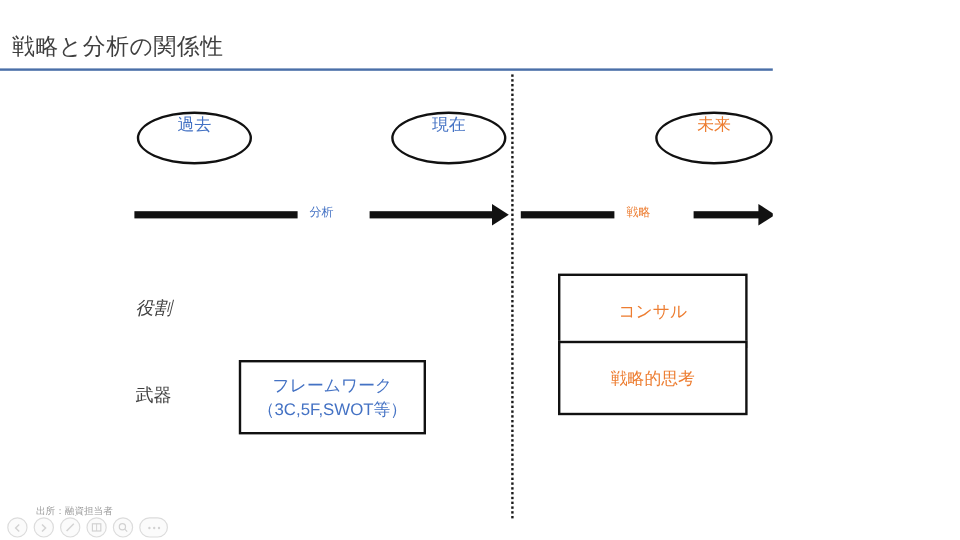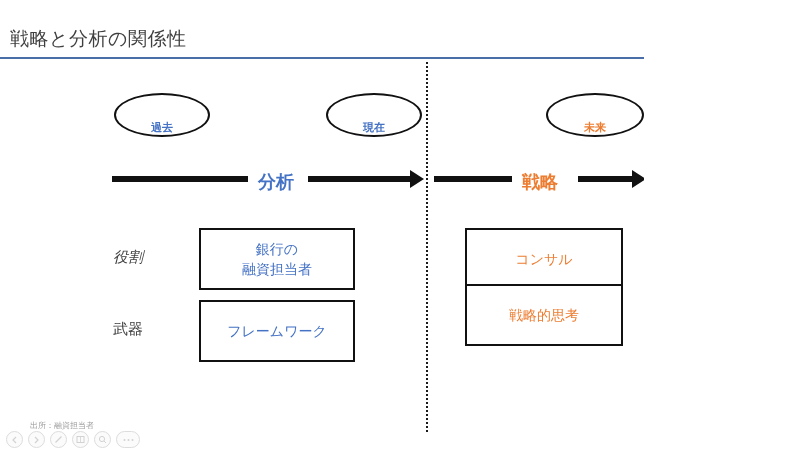--- a/index.html
+++ b/index.html
@@ -47,24 +47,24 @@
     border-left: 2px dotted #1a1a1a;
   }
 
   
   .ellipse {
     position: absolute;
     border: 2px solid #111111;
     border-radius: 50%;
     background: #ffffff;
     display: flex;
-    align-items: flex-end;
+    align-items: flex-start;
     justify-content: center;
-    font-size: 11px;
-    font-weight: bold;
+    font-size: 14px;
+    font-weight: normal;
   }
   .ellipse.past    { left: 114px; top: 93px;  width: 92px; height: 40px; }
   .ellipse.present { left: 326px; top: 93px;  width: 92px; height: 40px; }
   .ellipse.future  { left: 546px; top: 93px;  width: 94px; height: 40px; }
   .txt-blue   { color: #4472c4; }
   .txt-orange { color: #ed7d31; }
 
   
   .bar {
     position: absolute;
@@ -79,22 +79,22 @@
   .arrow-head {
     position: absolute;
     width: 0;
     height: 0;
     border-top: 9px solid transparent;
     border-bottom: 9px solid transparent;
     border-left: 14px solid #111111;
   }
   .flow-label {
     position: absolute;
-    font-size: 18px;
-    font-weight: bold;
+    font-size: 10px;
+    font-weight: normal;
     white-space: nowrap;
   }
 
   
   .bar-analysis     { left: 112px; top: 176px; width: 136px; }
   .line-analysis    { left: 308px; top: 176px; width: 104px; }
   .head-analysis    { left: 410px; top: 170px; }
   .label-analysis   { left: 258px; top: 170px; }
 
   
@@ -188,26 +188,23 @@
   <div class="arrow-head head-analysis"></div>
 
   <div class="bar bar-strategy"></div>
   <div class="flow-label label-strategy txt-orange">戦略</div>
   <div class="arrow-line line-strategy"></div>
   <div class="arrow-head head-strategy"></div>
 
   <div class="row-label role">役割</div>
   <div class="row-label weapon">武器</div>
 
-  <div class="box l1">
-    <span class="txt-blue">銀行の</span>
-    <span class="txt-blue">融資担当者</span>
-  </div>
   <div class="box l2">
     <span class="txt-blue">フレームワーク</span>
+    <span class="txt-blue">（3C,5F,SWOT等）</span>
   </div>
 
   <div class="box r1">
     <span class="txt-orange">コンサル</span>
   </div>
   <div class="box r2">
     <span class="txt-orange">戦略的思考</span>
   </div>
 
   <div class="source">出所：融資担当者</div>

